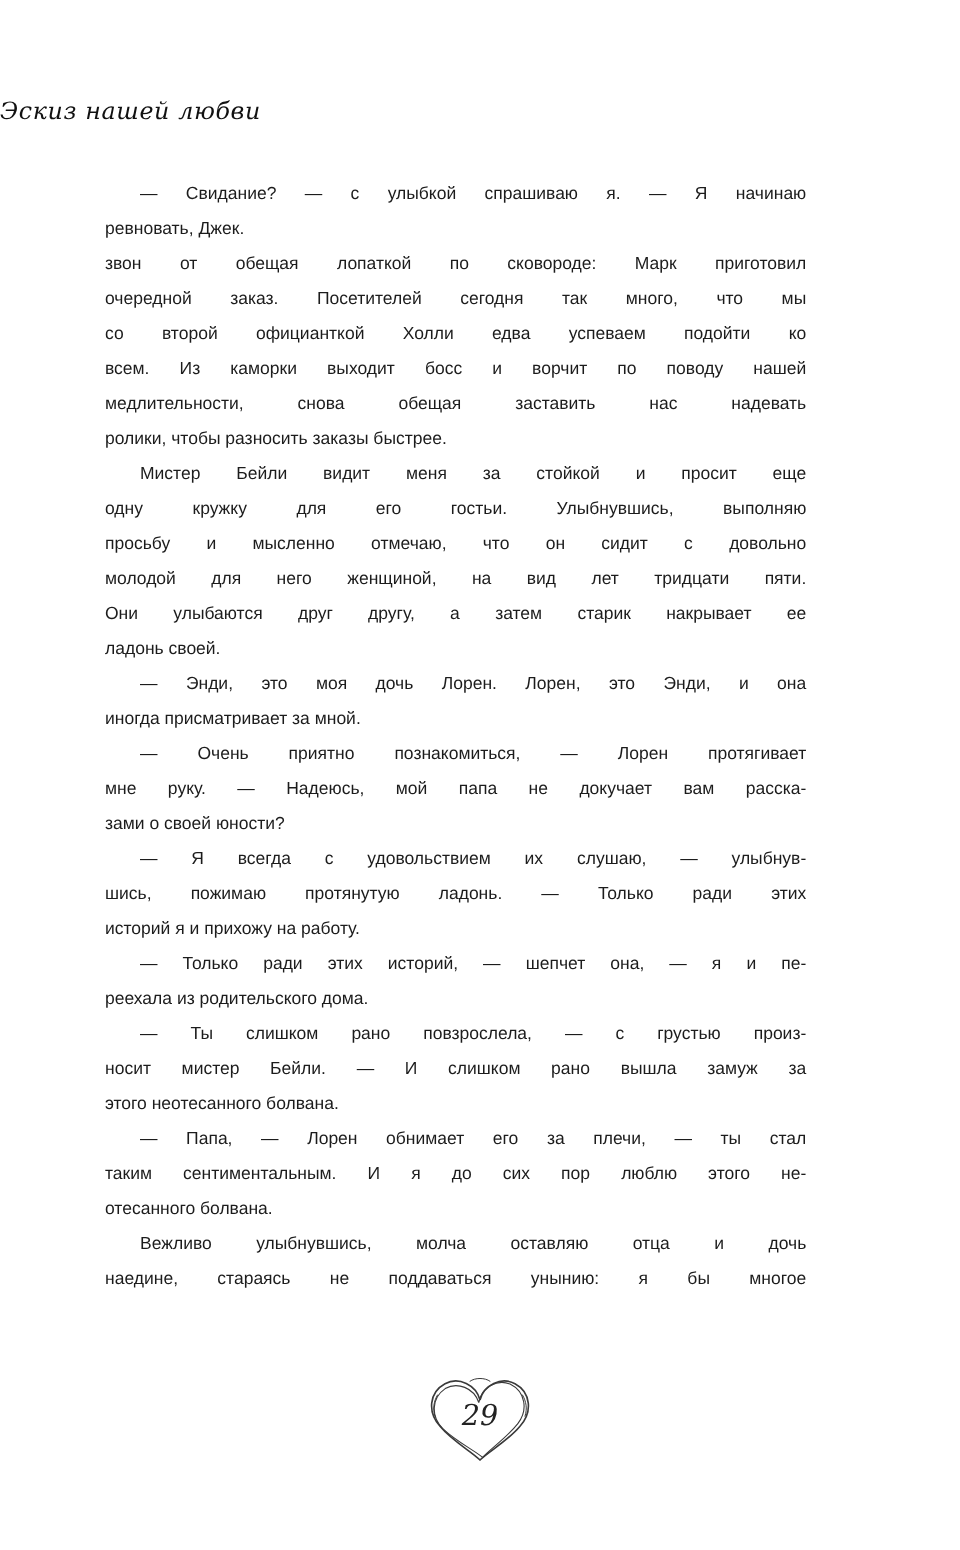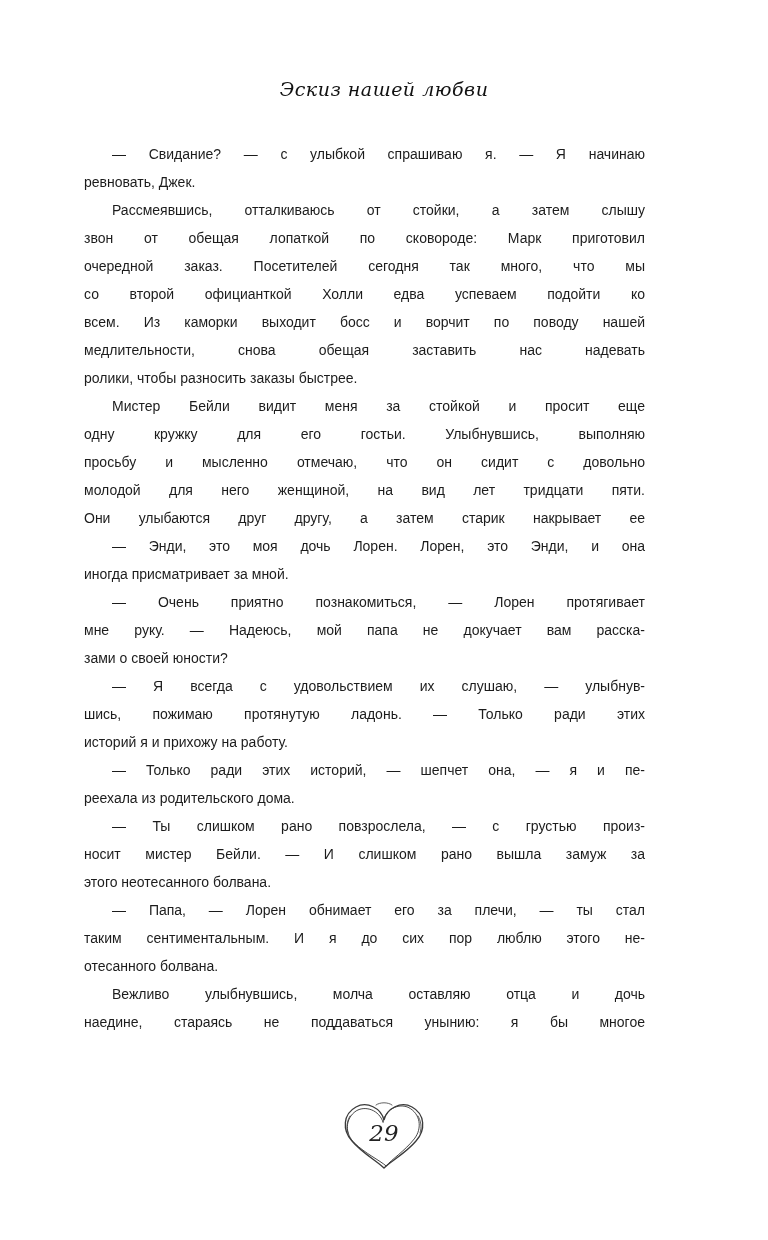--- a/index.html
+++ b/index.html
@@ -14,21 +14,20 @@
     background: #ffffff;
     color: #1c1c1c;
     font-family: "Liberation Sans", sans-serif;
     overflow: hidden;
   }
   .running-title {
     position: absolute;
     top: 78px;
     left: 0;
     width: 100%;
-    text-align: center;
     font-family: "DejaVu Serif", serif;
     font-style: italic;
     font-size: 19px;
     letter-spacing: 0.5px;
     color: #111111;
   }
   .text-block {
     position: absolute;
     left: 84px;
     top: 140px;
@@ -87,34 +86,34 @@
 <div class="page">
 
   <div class="running-title">Эскиз нашей любви</div>
 
   <div class="text-block">
       <div class="para">
         <div class="line first">— Свидание? — с улыбкой спрашиваю я. — Я начинаю</div>
         <div class="line final">ревновать, Джек.</div>
       </div>
       <div class="para">
-        <div class="line first">Рассмеявшись, отталкиваюсь от стойки, а затем слышу</div>
         <div class="line">звон от обещая лопаткой по сковороде: Марк приготовил</div>
         <div class="line">очередной заказ. Посетителей сегодня так много, что мы</div>
         <div class="line">со второй официанткой Холли едва успеваем подойти ко</div>
         <div class="line">всем. Из каморки выходит босс и ворчит по поводу нашей</div>
         <div class="line">медлительности, снова обещая заставить нас надевать</div>
         <div class="line final">ролики, чтобы разносить заказы быстрее.</div>
       </div>
       <div class="para">
         <div class="line first">Мистер Бейли видит меня за стойкой и просит еще</div>
         <div class="line">одну кружку для его гостьи. Улыбнувшись, выполняю</div>
         <div class="line">просьбу и мысленно отмечаю, что он сидит с довольно</div>
         <div class="line">молодой для него женщиной, на вид лет тридцати пяти.</div>
         <div class="line">Они улыбаются друг другу, а затем старик накрывает ее</div>
+        <div class="line final">ладонь своей.</div>
       </div>
       <div class="para">
         <div class="line first">— Энди, это моя дочь Лорен. Лорен, это Энди, и она</div>
         <div class="line final">иногда присматривает за мной.</div>
       </div>
       <div class="para">
         <div class="line first">— Очень приятно познакомиться, — Лорен протягивает</div>
         <div class="line">мне руку. — Надеюсь, мой папа не докучает вам расска-</div>
         <div class="line final">зами о своей юности?</div>
       </div>

